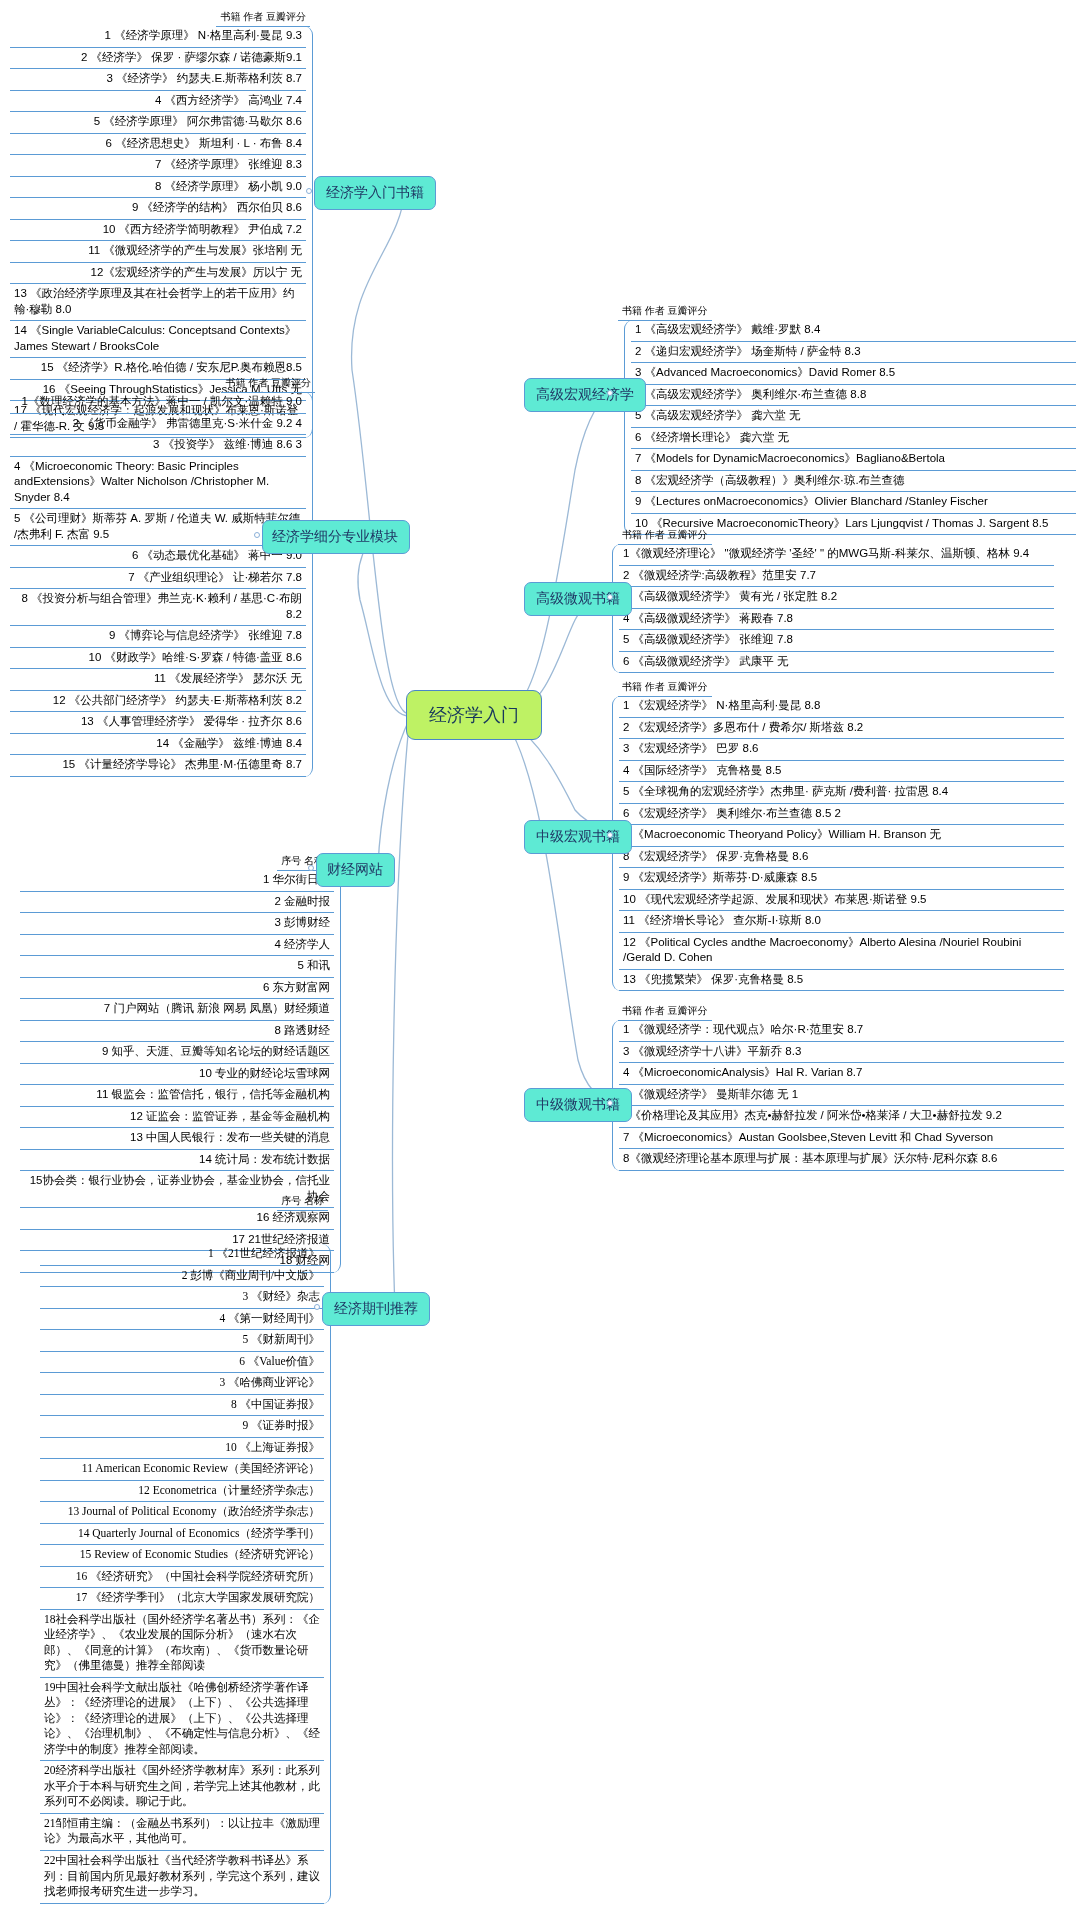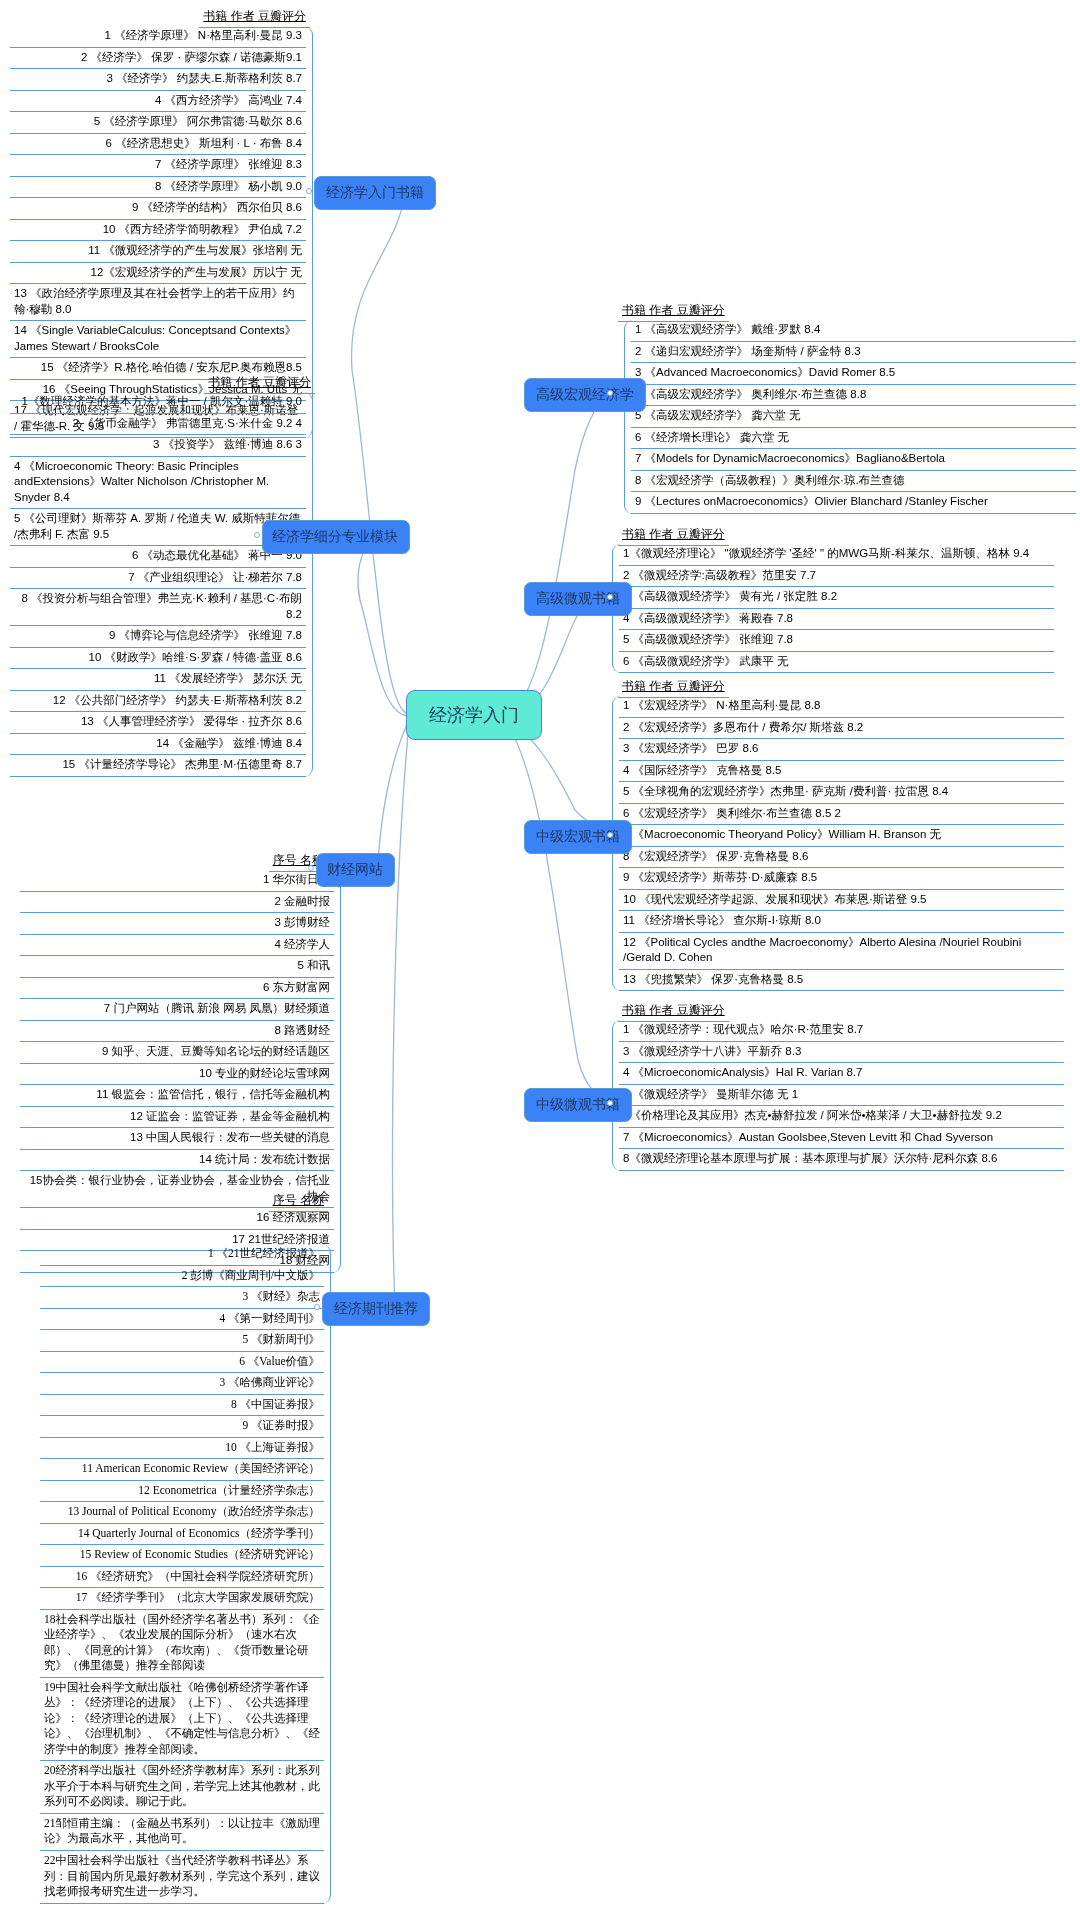--- a/index.html
+++ b/index.html
@@ -31,45 +31,44 @@
     border-right:1.4px solid #5b9bd5;
     border-top-right-radius:9px;border-bottom-right-radius:9px;
     padding-right:6px;
   }
   .group.right{ 
     border-left:1.4px solid #5b9bd5;
     border-top-left-radius:9px;border-bottom-left-radius:9px;
     padding-left:6px;
   }
   .colhead{
-    font-size:12px;
+    font-size:10px;
     border-bottom:1.4px solid #5b9bd5;
     padding:1px 4px 2px 4px;
     display:inline-block;
     color:#000;
-    text-decoration:underline;
   }
   .headwrap{position:absolute;}
   .headwrap.r{text-align:right;}
 
   
   .node{
     position:absolute;
-    background:#3b82f6;
+    background:#5eead4;
     border:1.4px solid #5b9bd5;
     border-radius:7px;
     font-size:14px;
     color:#1f3864;
     padding:7px 11px;
     box-sizing:border-box;
     white-space:nowrap;
     text-align:center;
   }
   .node.center{
-    background:#5eead4;
+    background:#bef264;
     border:1.6px solid #4a86c8;
     border-radius:9px;
     font-size:18px;
     font-weight:normal;
     padding:12px 22px;
     color:#16365c;
     box-shadow:0 0 0 0 transparent;
   }
   .conn-dot{
     position:absolute;width:6px;height:6px;border:1.2px solid #8ab0d8;
@@ -208,20 +207,21 @@
   <div class="group right" style="left:612px;top:320px;width:452px;margin-left:12px;">
     <div class="leaf l">1 《高级宏观经济学》 戴维·罗默 8.4</div>
     <div class="leaf l">2 《递归宏观经济学》 场奎斯特 / 萨金特 8.3</div>
     <div class="leaf l">3 《Advanced Macroeconomics》David Romer  8.5</div>
     <div class="leaf l">4 《高级宏观经济学》 奥利维尔·布兰查德 8.8</div>
     <div class="leaf l">5 《高级宏观经济学》 龚六堂 无</div>
     <div class="leaf l">6 《经济增长理论》 龚六堂 无</div>
     <div class="leaf l">7 《Models for DynamicMacroeconomics》Bagliano&amp;Bertola</div>
     <div class="leaf l">8 《宏观经济学（高级教程）》奥利维尔·琼.布兰查德</div>
     <div class="leaf l">9 《Lectures onMacroeconomics》Olivier Blanchard /Stanley Fischer</div>
+    <div class="leaf l">10 《Recursive MacroeconomicTheory》Lars Ljungqvist / Thomas J. Sargent 8.5</div>
   </div>
   <div class="node" style="left:524px;top:378px;">高级宏观经济学</div>
   <div class="conn-dot" style="left:607px;top:390px;"></div>
 
   <div class="headwrap" style="left:618px;top:524px;">
     <span class="colhead">书籍 作者 豆瓣评分</span>
   </div>
   <div class="group right" style="left:612px;top:544px;width:442px;">
     <div class="leaf l">1《微观经济理论》 "微观经济学 '圣经' " 的MWG马斯-科莱尔、温斯顿、格林 9.4</div>
     <div class="leaf l">2 《微观经济学:高级教程》范里安 7.7</div>

